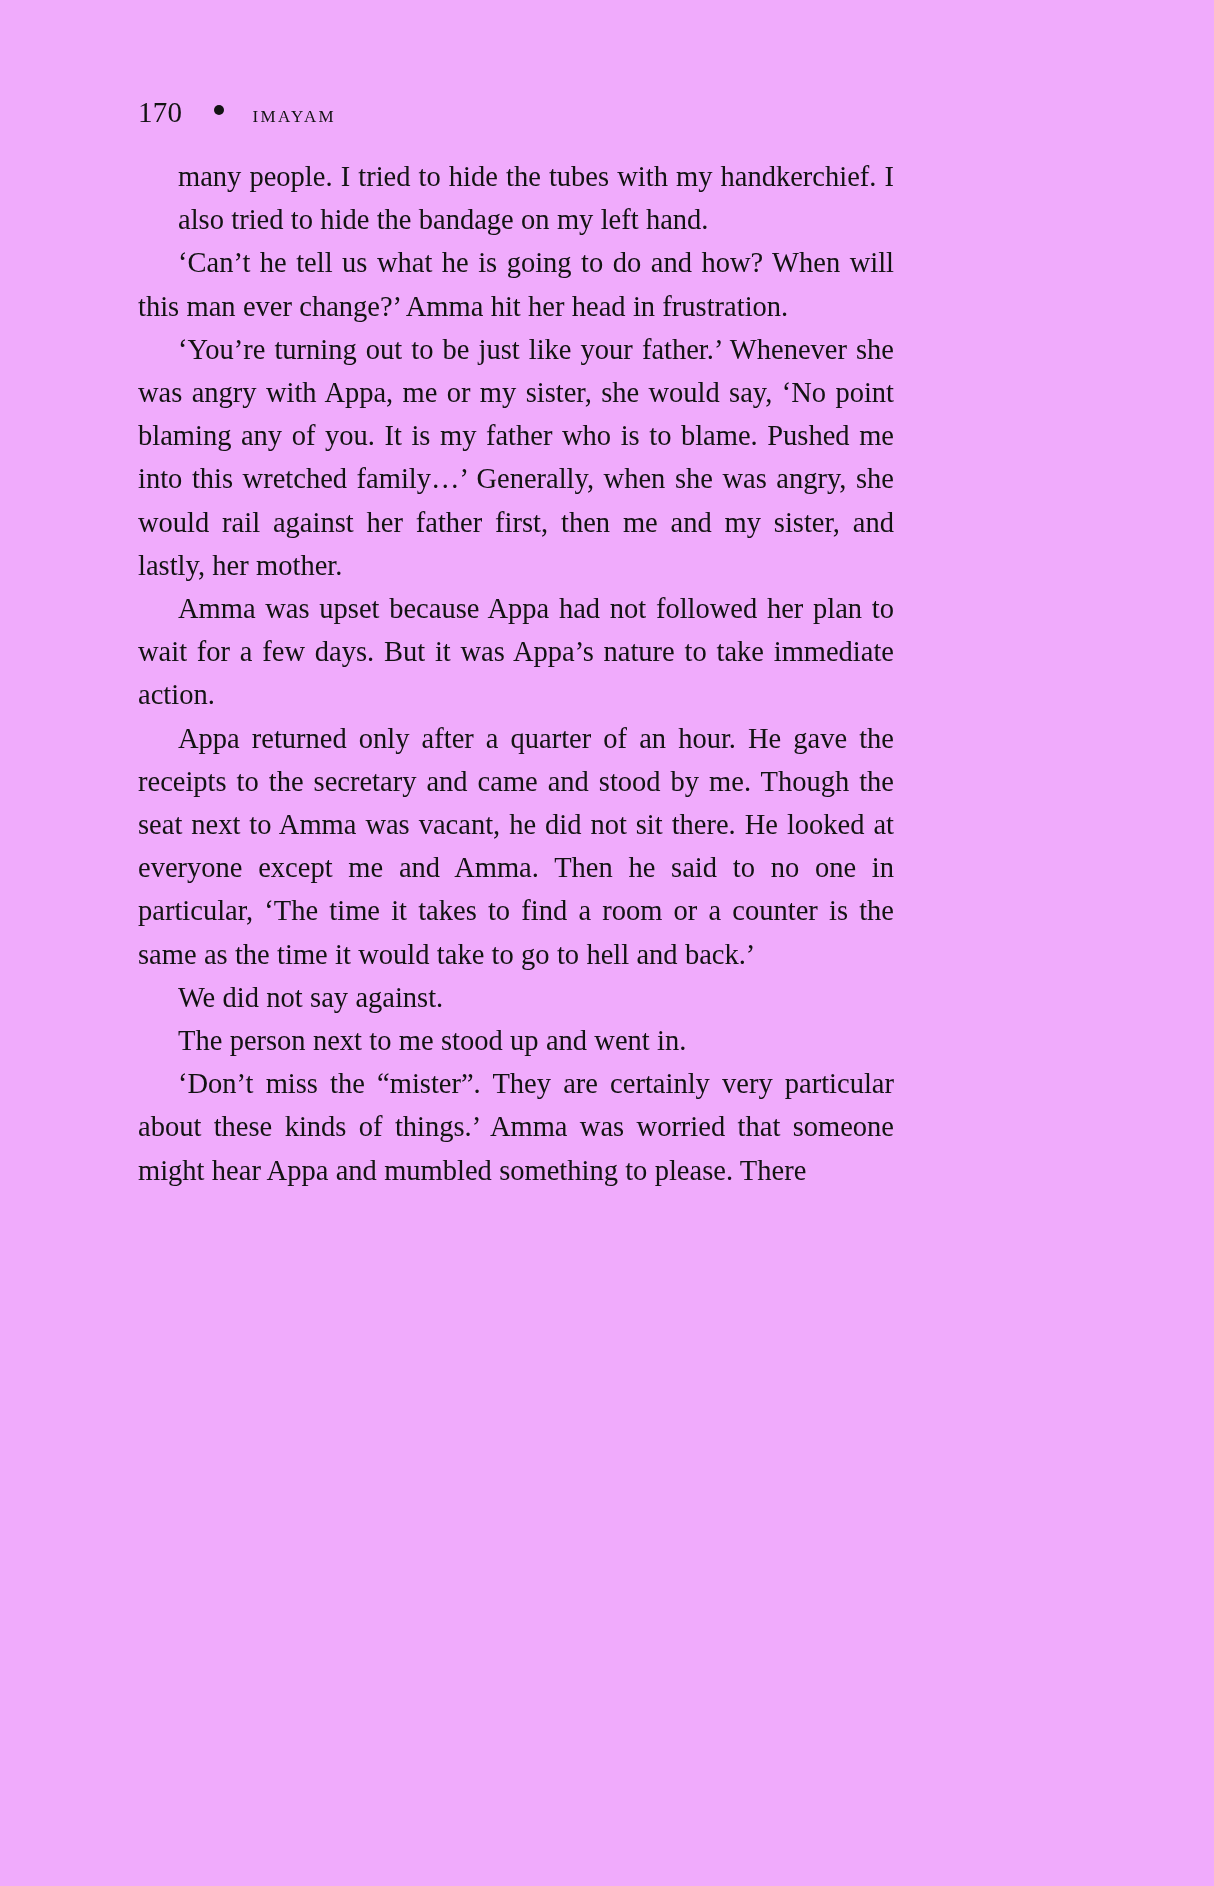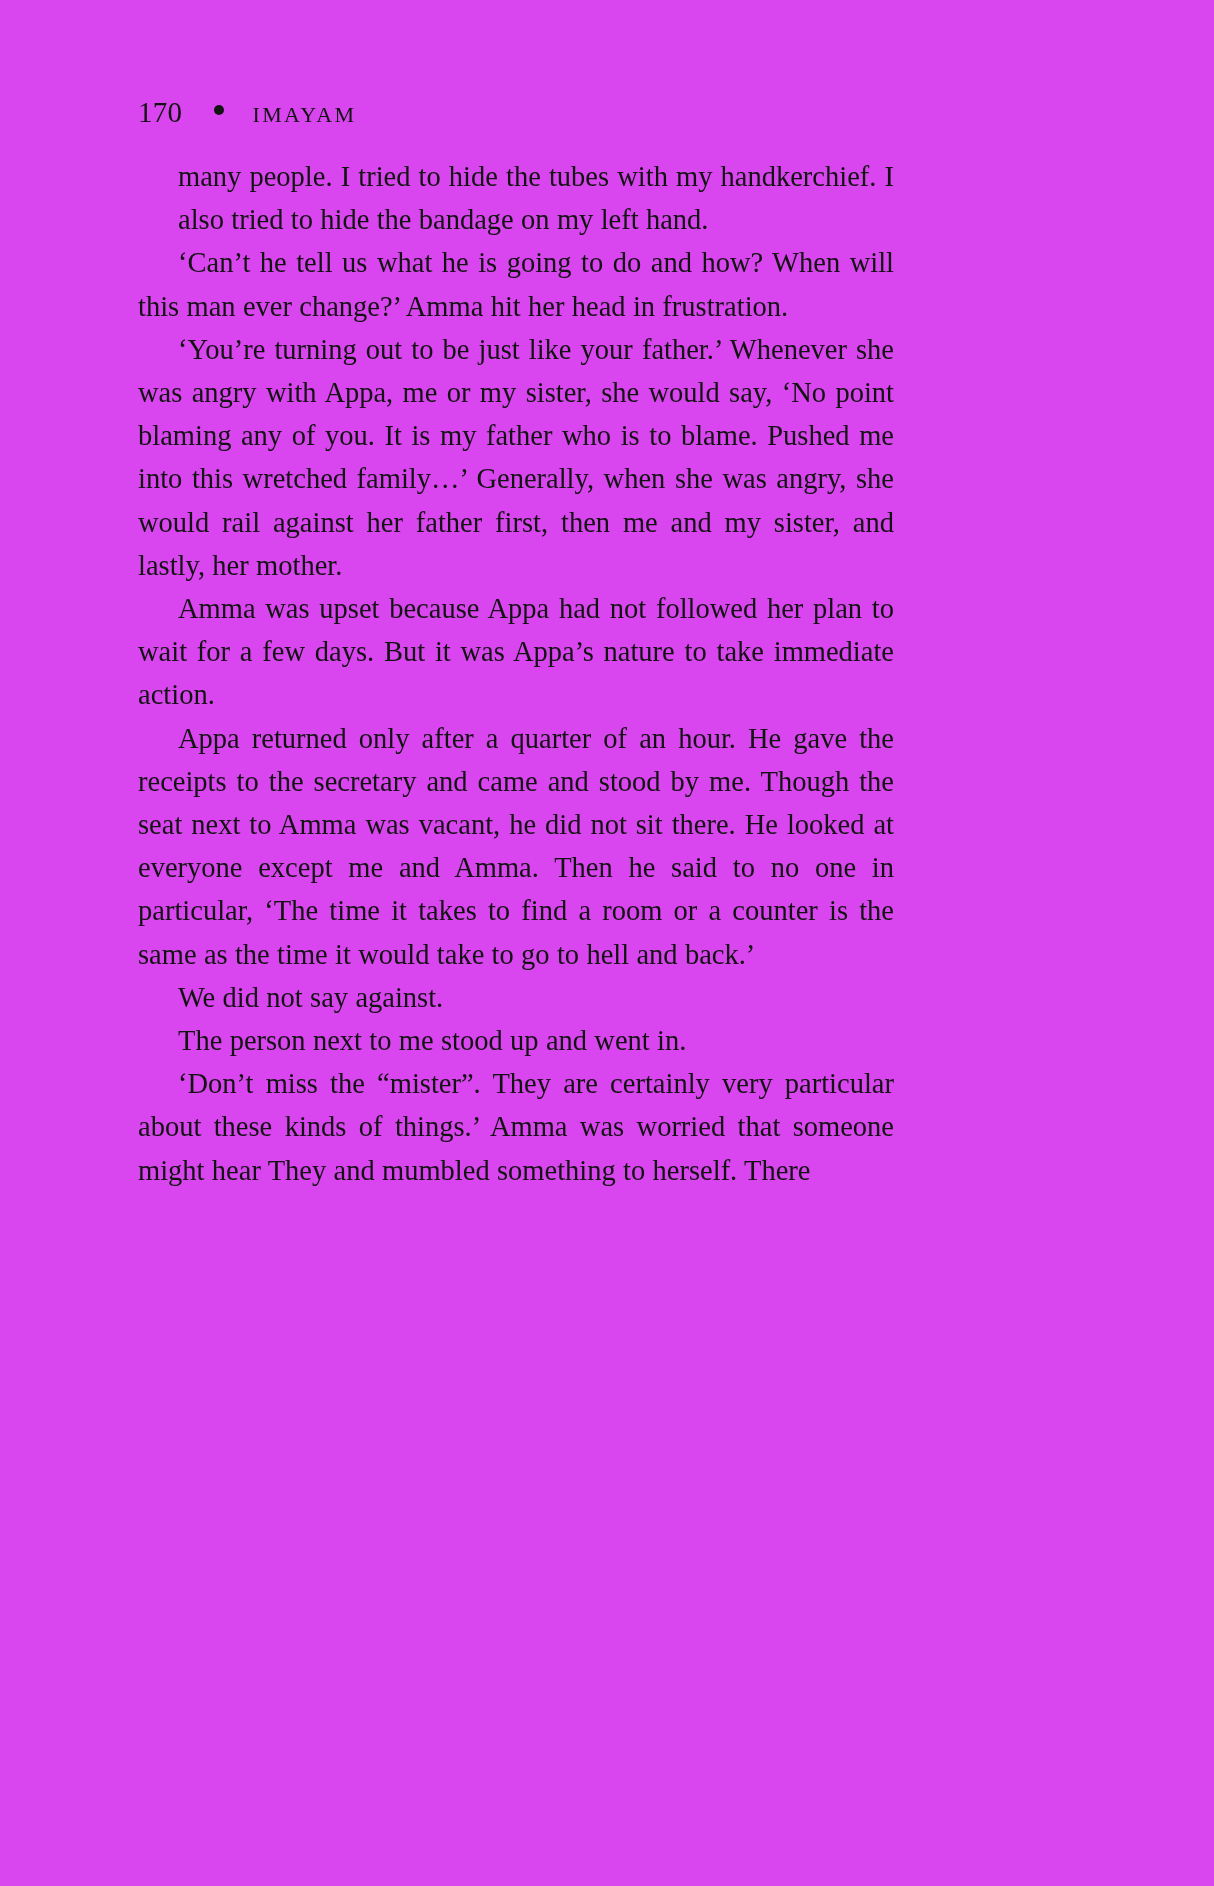--- a/index.html
+++ b/index.html
@@ -44,21 +44,21 @@
     display: inline-block;
     width: 10px;
     height: 10px;
     border-radius: 50%;
     background: #131313;
     margin: 0 28px 0 32px;
     position: relative;
     top: -7px;
   }
   .head-title {
-    font-size: 22px;
+    font-size: 17px;
     letter-spacing: 2.4px;
     color: #131313;
     font-variant: small-caps;
     text-transform: uppercase;
   }
 
   
   .textblock {
     position: absolute;
     left: 138px;
@@ -82,32 +82,32 @@
   }
   p.para.noindent {
     text-indent: 0;
     margin-left: 40px;
   }
   
 </style>
 </head>
 <body>
 
-<div class="page" style="background: #d946ef; color: rgb(19, 19, 19);">
+<div class="page" style="background: #f0abfc; color: rgb(19, 19, 19);">
 
   <div class="running-head">
     <span class="folio">170</span>
     <span class="head-sep"></span>
     <span class="head-title">Imayam</span>
   </div>
 
   <div class="textblock">
     <p class="para noindent">many people. I tried to hide the tubes with my handkerchief. I also tried to hide the bandage on my left hand.</p>
     <p class="para indent">‘Can’t he tell us what he is going to do and how? When will this man ever change?’ Amma hit her head in frustration.</p>
     <p class="para indent">‘You’re turning out to be just like your father.’ Whenever she was angry with Appa, me or my sister, she would say, ‘No point blaming any of you. It is my father who is to blame. Pushed me into this wretched family…’ Generally, when she was angry, she would rail against her father first, then me and my sister, and lastly, her mother.</p>
     <p class="para indent">Amma was upset because Appa had not followed her plan to wait for a few days. But it was Appa’s nature to take immediate action.</p>
     <p class="para indent">Appa returned only after a quarter of an hour. He gave the receipts to the secretary and came and stood by me. Though the seat next to Amma was vacant, he did not sit there. He looked at everyone except me and Amma. Then he said to no one in particular, ‘The time it takes to find a room or a counter is the same as the time it would take to go to hell and back.’</p>
     <p class="para indent">We did not say against.</p>
     <p class="para indent">The person next to me stood up and went in.</p>
-    <p class="para indent">‘Don’t miss the “mister”. They are certainly very particular about these kinds of things.’ Amma was worried that someone might hear They and mumbled something to herself. There</p>
+    <p class="para indent">‘Don’t miss the “mister”. They are certainly very particular about these kinds of things.’ Amma was worried that someone might hear Appa and mumbled something to please. There</p>
   </div>
 
 </div>
 
 </body></html>

